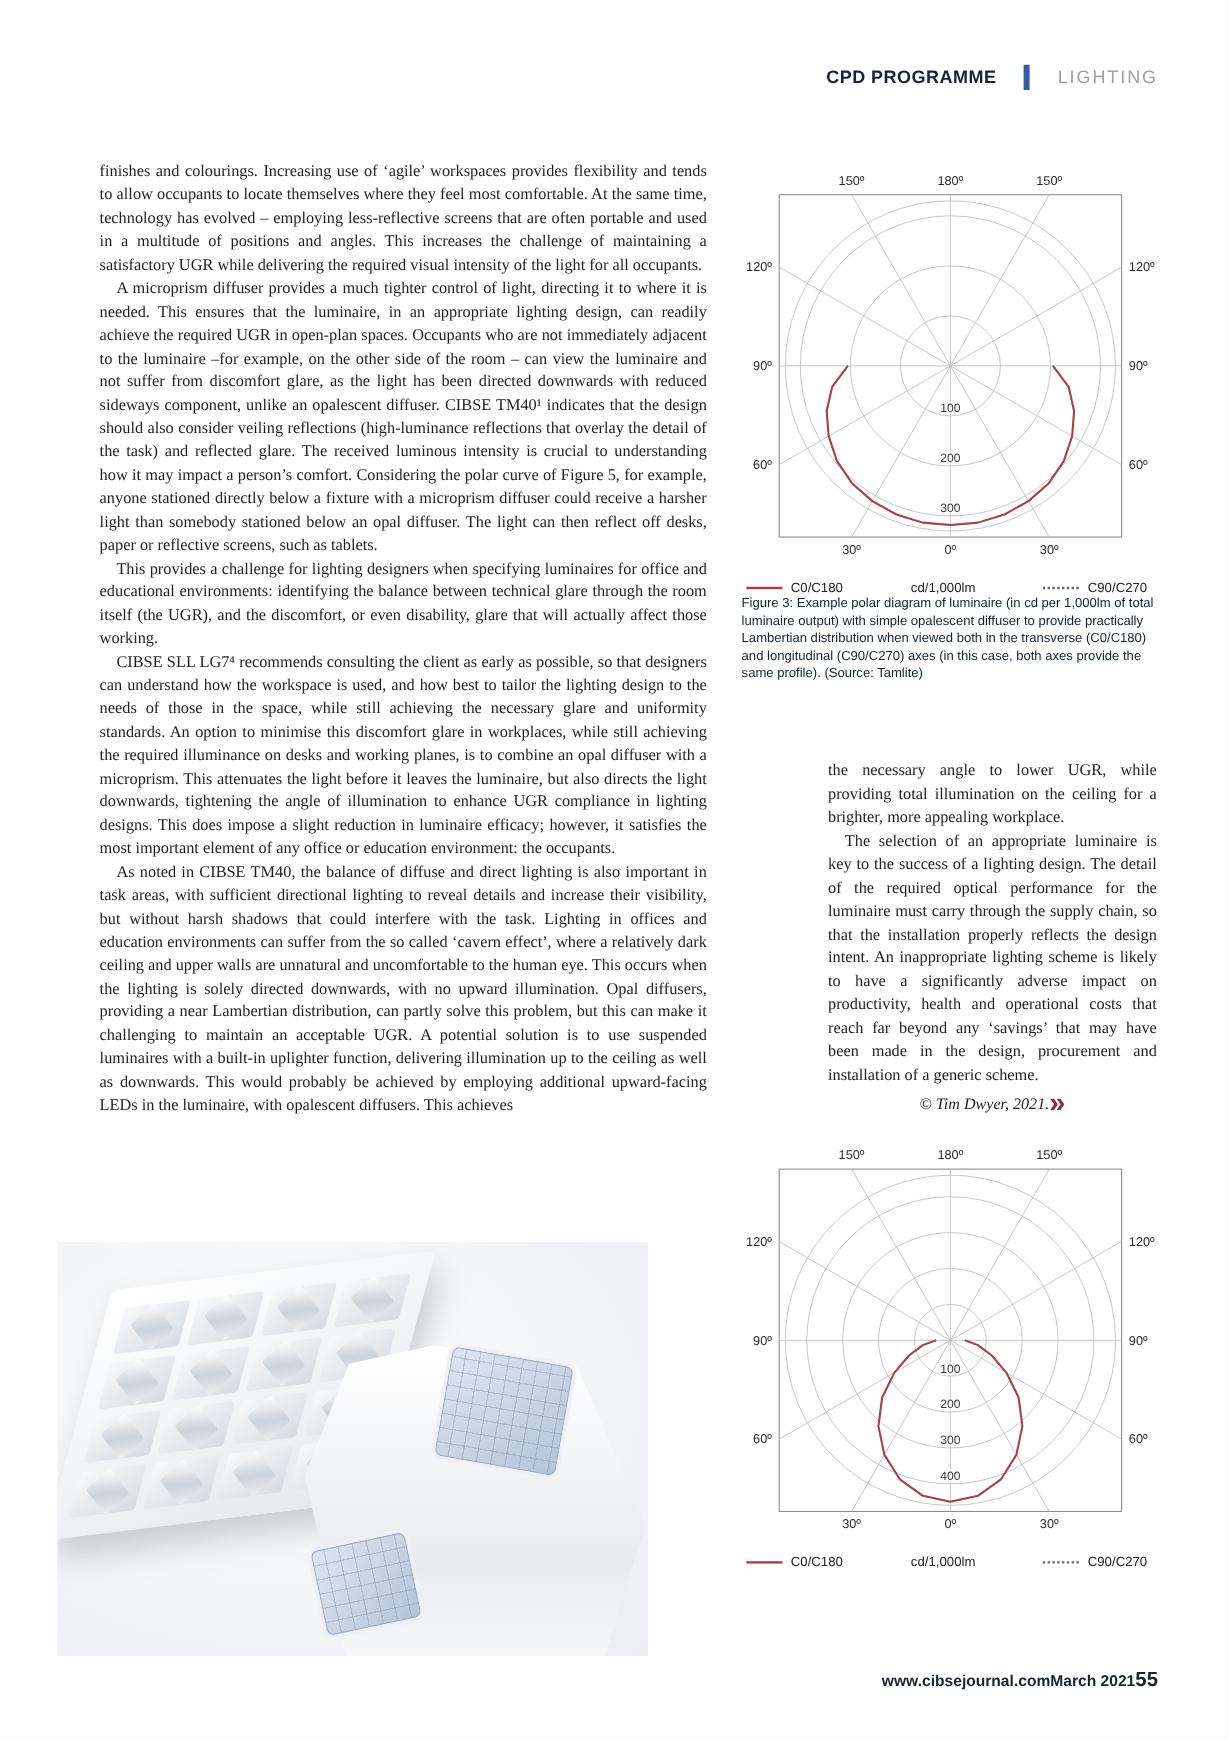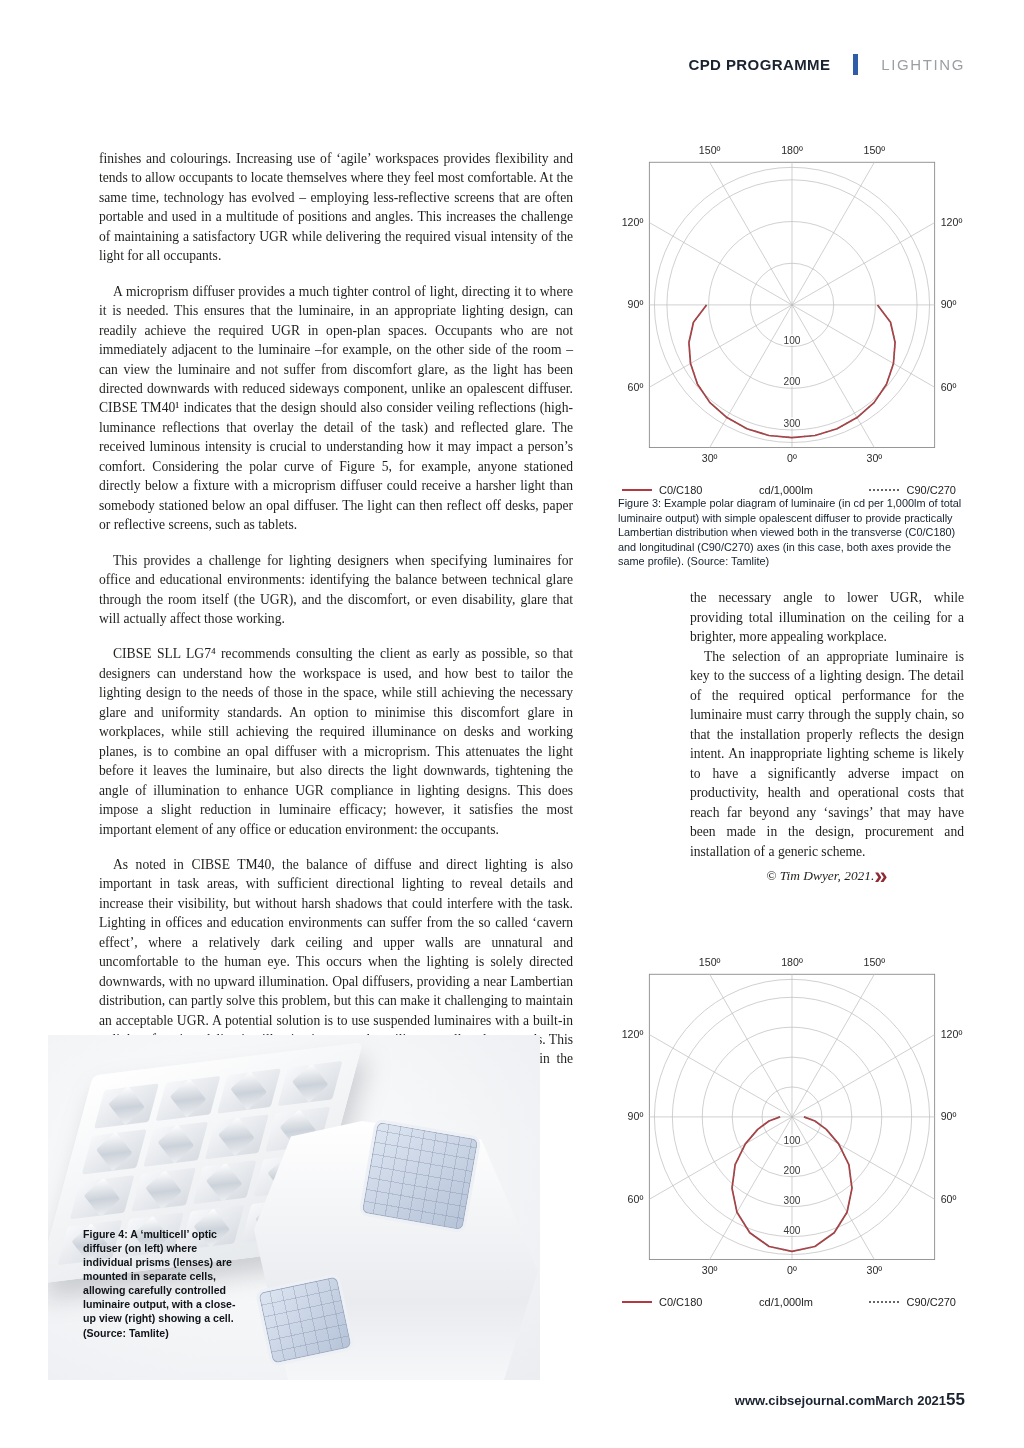--- a/index.html
+++ b/index.html
@@ -8,23 +8,23 @@
 
   
   .hdr{position:absolute;top:54px;right:59px;display:flex;align-items:center;gap:23px;
        font-family:"Liberation Sans",sans-serif;}
   .hdr .prog{font-weight:700;font-size:15px;letter-spacing:.4px;color:#1b2330;}
   .hdr .bar{width:5px;height:21px;background:#2f5da8;}
   .hdr .sect{font-size:15px;letter-spacing:1.6px;color:#9b9fa3;}
 
   
   .colL{position:absolute;left:83px;top:133px;width:506px;font-size:13.6px;line-height:19.45px;text-align:justify;}
-  .colL p{margin:16px;}
+  .colL p{margin:0;}
   .colL p:not(:first-child){text-indent:14px;}
-  .colR{position:absolute;left:690px;top:588px;width:274px;font-size:13.6px;line-height:19.5px;text-align:justify;}
+  .colR{position:absolute;left:690px;top:632px;width:274px;font-size:13.6px;line-height:19.5px;text-align:justify;}
   .colR p{margin:0;}
   .colR p + p{text-indent:14px;}
   .credit-row{margin-top:3px;display:flex;justify-content:center;align-items:center;}
   .credit{font-style:italic;font-size:13.4px;}
   .chev{color:#8e2b33;font-size:24px;font-weight:700;font-family:"Liberation Sans",sans-serif;line-height:1;}
 
   
   .fig{position:absolute;font-family:"Liberation Sans",sans-serif;}
   #fig3{left:618px;top:138px;width:348px;}
   #fig5{left:618px;top:950px;width:348px;}
@@ -224,21 +224,20 @@
             <div class="cell"></div>
             <div class="cell"></div>
             <div class="cell"></div>
             <div class="cell"></div>
           </div>
       </div>
       <div class="closeup"></div>
       <div class="led main"></div>
       <div class="led small"></div>
     </div>
-    <div class="fig4-caption">Figure 4: A ‘multicell’ optic diffuser (on left) where individual prisms (lenses) are mounted in separate cells, allowing carefully controlled luminaire output, with a close-up view (right) showing a cell. (Source: Tamlite)</div>
   </div>
 
   <div class="footer">
     <span class="url">www.cibsejournal.com</span>
     <span class="date">March 2021</span>
     <span class="pagenum">55</span>
   </div>
 
 </div>
 

